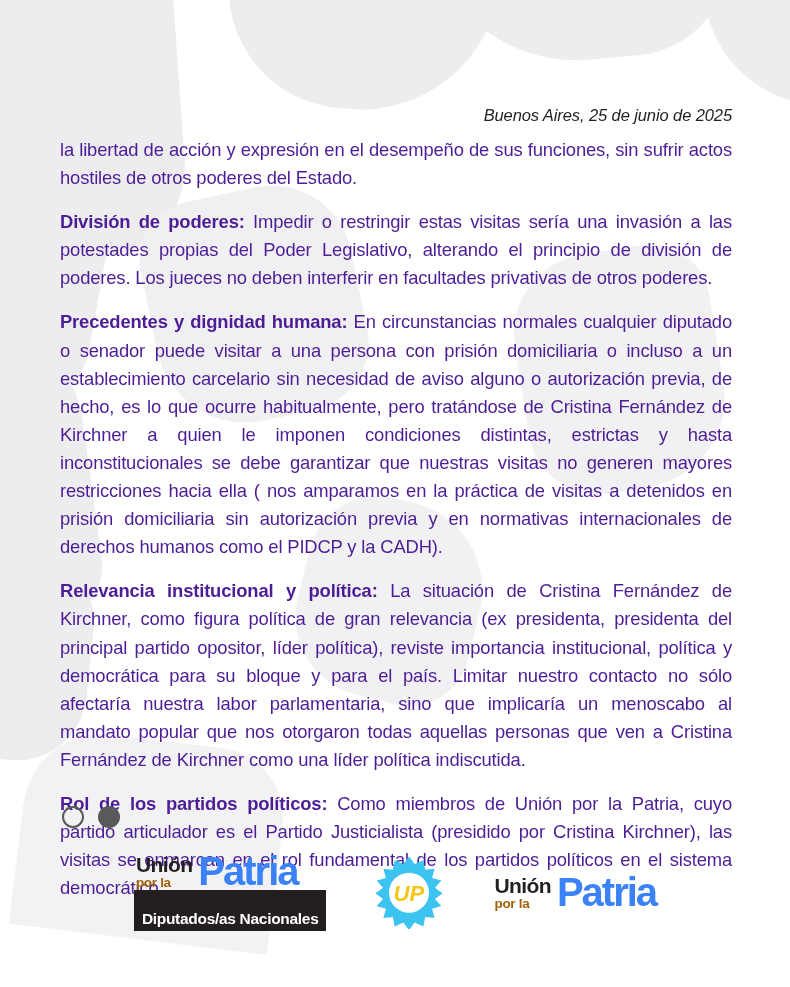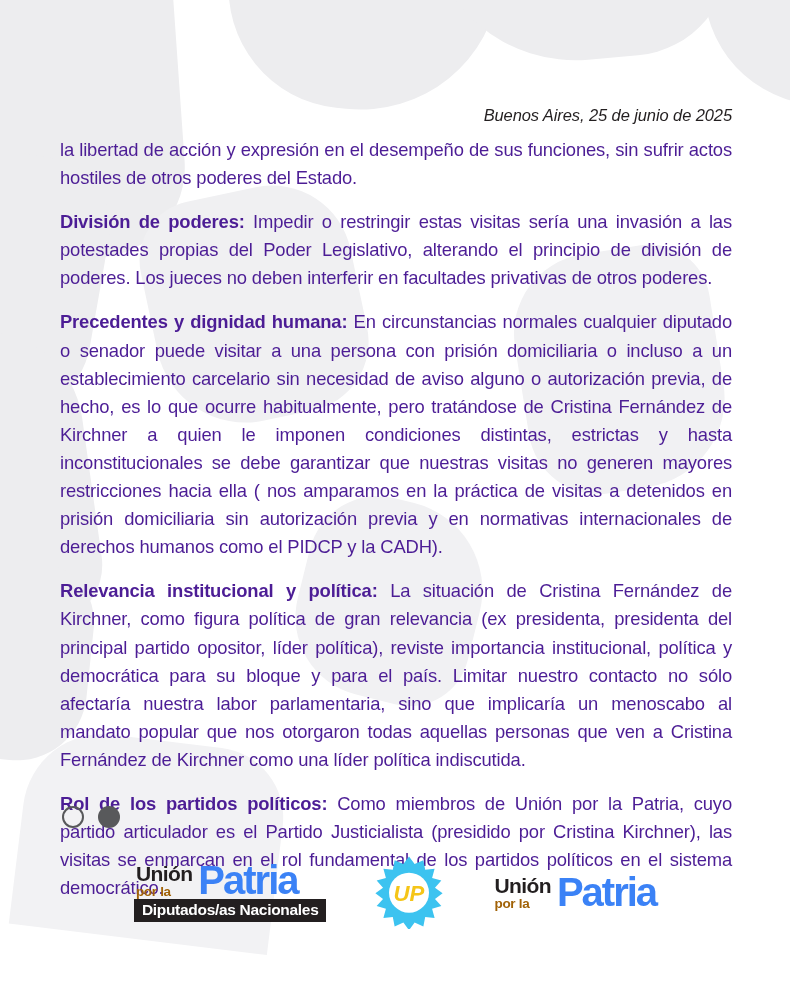--- a/index.html
+++ b/index.html
@@ -236,21 +236,21 @@
     color: #3b82f6;
     line-height: 0.92;
   }
   .logo-bar {
     background: #231f20;
     color: #ffffff;
     font-size: 15.5px;
     font-weight: bold;
     letter-spacing: -0.3px;
     text-align: center;
-    padding: 2px 8px 3px 8px;
+    padding: 20px 8px 3px 8px;
   }
 
   
   .emblem {
     position: relative;
     width: 74px;
     height: 74px;
     display: flex;
     align-items: center;
   }

